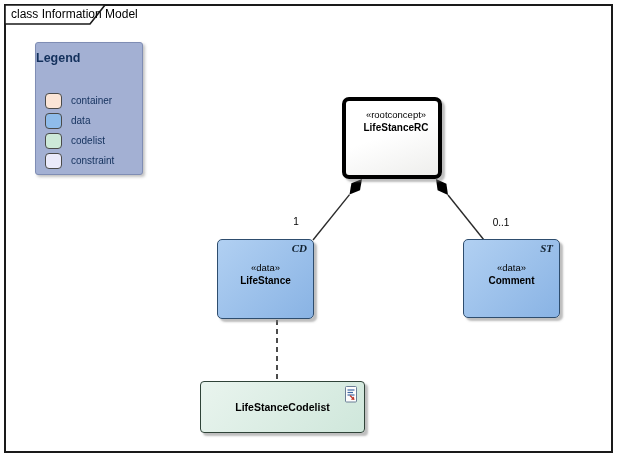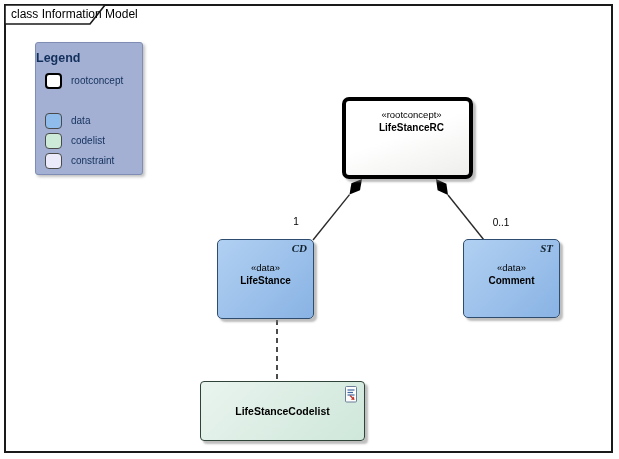--- a/index.html
+++ b/index.html
@@ -32,21 +32,21 @@
   .lg-row .sw {
     width:17px; height:16px; border-radius:4px; border-style:solid; box-sizing:border-box;
     background:#fff; border-color:#4a4a4a; flex:0 0 auto;
   }
   .lg-label { font-size:10px; color:#13305c; margin-left:9px; white-space:nowrap; }
   
   .wires { position:absolute; left:0; top:0; z-index:2; pointer-events:none; }
   
   .node { position:absolute; box-sizing:border-box; z-index:3; text-align:center; }
   .node-rc {
-    left:342px; top:97px; width:131px; height:82px;
+    left:342px; top:97px; width:100px; height:82px;
     border:4px solid #000; border-radius:7px;
     background:linear-gradient(160deg,#ffffff 45%,#eeeeec 100%);
     box-shadow:3px 3px 2px rgba(125,125,125,.5);
     padding-left:8px;
   }
   .node-rc .stereo { margin-top:7px; }
   .node-data {
     width:97px; height:80px;
     border:1.5px solid #2e4d6e; border-radius:5px;
     background:linear-gradient(135deg,#b1d0f2 0%,#89b3e4 100%);
@@ -55,21 +55,21 @@
   .node-data .stereo { margin-top:21px; }
   .n-lifestance { left:217px; top:239px; }
   .n-comment  { left:463px; top:239px; height:79px; }
   .stereo { font-size:9.5px; color:#000; line-height:13px; }
   .n-name { font-size:10px; font-weight:bold; color:#000; line-height:14px; }
   .corner-tag {
     position:absolute; top:2px; right:6px; font-family:"Liberation Serif", serif;
     font-style:italic; font-weight:bold; font-size:11px; color:#10202f;
   }
   .node-codelist {
-    left:200px; top:381px; width:165px; height:60px;
+    left:200px; top:381px; width:165px; height:52px;
     border:1.5px solid #2f4338; border-radius:4px;
     background:linear-gradient(135deg,#e9f4ee 0%,#cfe7db 100%);
     box-shadow:3px 3px 2px rgba(125,125,125,.5);
     display:flex; align-items:center; justify-content:center;
   }
   .node-codelist .n-name { font-size:10.5px; }
   .doc-icon { position:absolute; top:4px; right:7px; }
   
   .mult { position:absolute; z-index:4; font-size:10px; color:#000; text-align:center; }
   .mult-left  { left:288px; top:216px; width:16px; }
@@ -88,23 +88,23 @@
     <polygon points="362,179 351.4,183.3 349.5,194.6 360,190.2" fill="#000"></polygon>
 
     <line x1="448" y1="195" x2="484" y2="240" stroke="#2a2a2a" stroke-width="1.4"></line>
     <polygon points="436,179 437.6,190.3 448,195 446.4,183.7" fill="#000"></polygon>
 
     <line x1="277" y1="320" x2="277" y2="380" stroke="#111" stroke-width="1.5" stroke-dasharray="5,4"></line>
   </svg>
 
   <div class="legend">
     <div class="legend-title">Legend</div>
-    <div class="lg-row" style="top:29px">
-      <span class="sw" style="background-color: rgb(255, 255, 255); border-color: rgb(0, 0, 0); border-width: 2.5px;"></span>
-      <span class="lg-label">rootconcept</span>
+    <div class="lg-row" style="top:49px">
+      <span class="sw" style="background-color: rgb(251, 229, 214); border-color: rgb(74, 74, 74); border-width: 1px;"></span>
+      <span class="lg-label">container</span>
     </div>
     <div class="lg-row" style="top:69px">
       <span class="sw" style="background-color: rgb(143, 188, 234); border-color: rgb(74, 74, 74); border-width: 1px;"></span>
       <span class="lg-label">data</span>
     </div>
     <div class="lg-row" style="top:89px">
       <span class="sw" style="background-color: rgb(205, 233, 216); border-color: rgb(74, 74, 74); border-width: 1px;"></span>
       <span class="lg-label">codelist</span>
     </div>
     <div class="lg-row" style="top:109px">

